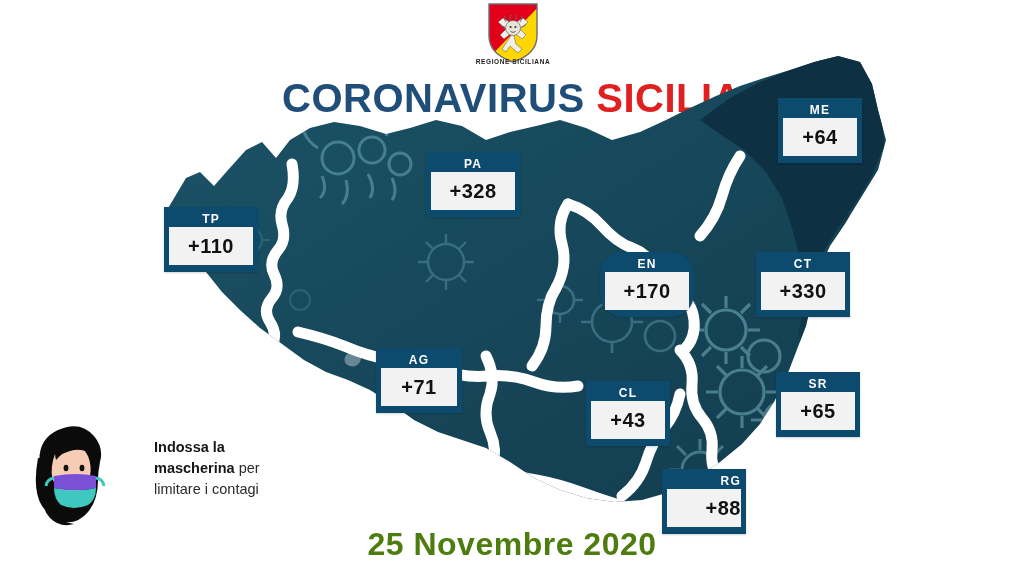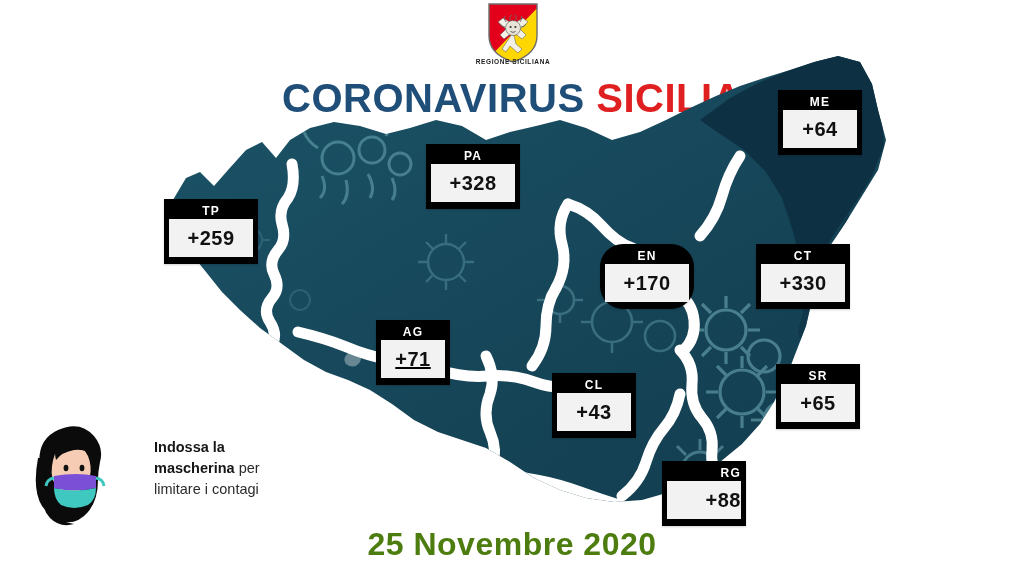--- a/index.html
+++ b/index.html
@@ -58,25 +58,26 @@
     position: absolute;
     left: 0;
     top: 0;
     width: 1024px;
     height: 576px;
   }
 
   
   .pbox {
     position: absolute;
-    background: #000000;
+    background: #0c4a6e;
     padding: 4px 5px 5px 5px;
     box-sizing: border-box;
     text-align: center;
     box-shadow: 0 1px 2px rgba(0,0,0,0.18);
+    margin-top: 8px;
   }
   .pbox .code {
     display: block;
     color: #ffffff;
     font-size: 12px;
     font-weight: bold;
     letter-spacing: 1.2px;
     line-height: 16px;
   }
   .pbox .val {
@@ -286,21 +287,21 @@
       </g>
 
       <g clip-path="url(#sicilyClip)" opacity="0.35" fill="#ffffff">
         <path d="M356 348 q8 6 4 14 q-6 8 -14 2 q-6 -8 10 -16 Z"></path>
       </g>
     </g>
   </svg>
 
   <div class="pbox" style="left:164px; top:199px; width:94px; height:65px;">
     <span class="code">TP</span>
-    <span class="val">+259</span>
+    <span class="val">+110</span>
   </div>
 
   <div class="pbox" style="left:426px; top:144px; width:94px; height:65px;">
     <span class="code">PA</span>
     <span class="val">+328</span>
   </div>
 
   <div class="pbox" style="left:778px; top:90px; width:84px; height:65px;">
     <span class="code">ME</span>
     <span class="val">+64</span>
@@ -309,26 +310,26 @@
   <div class="pbox" style="left:600px; top:244px; width:94px; height:65px;border-radius:23px;">
     <span class="code">EN</span>
     <span class="val">+170</span>
   </div>
 
   <div class="pbox" style="left:756px; top:244px; width:94px; height:65px;">
     <span class="code">CT</span>
     <span class="val">+330</span>
   </div>
 
-  <div class="pbox" style="left:376px; top:320px; width:74px; height:65px;text-decoration:underline;">
+  <div class="pbox" style="left:376px; top:340px; width:86px; height:65px;">
     <span class="code">AG</span>
     <span class="val">+71</span>
   </div>
 
-  <div class="pbox" style="left:552px; top:373px; width:84px; height:65px;">
+  <div class="pbox" style="left:586px; top:373px; width:84px; height:65px;">
     <span class="code">CL</span>
     <span class="val">+43</span>
   </div>
 
   <div class="pbox" style="left:776px; top:364px; width:84px; height:65px;">
     <span class="code">SR</span>
     <span class="val">+65</span>
   </div>
 
   <div class="pbox" style="left:662px; top:461px; width:84px; height:65px;text-align:right;">

